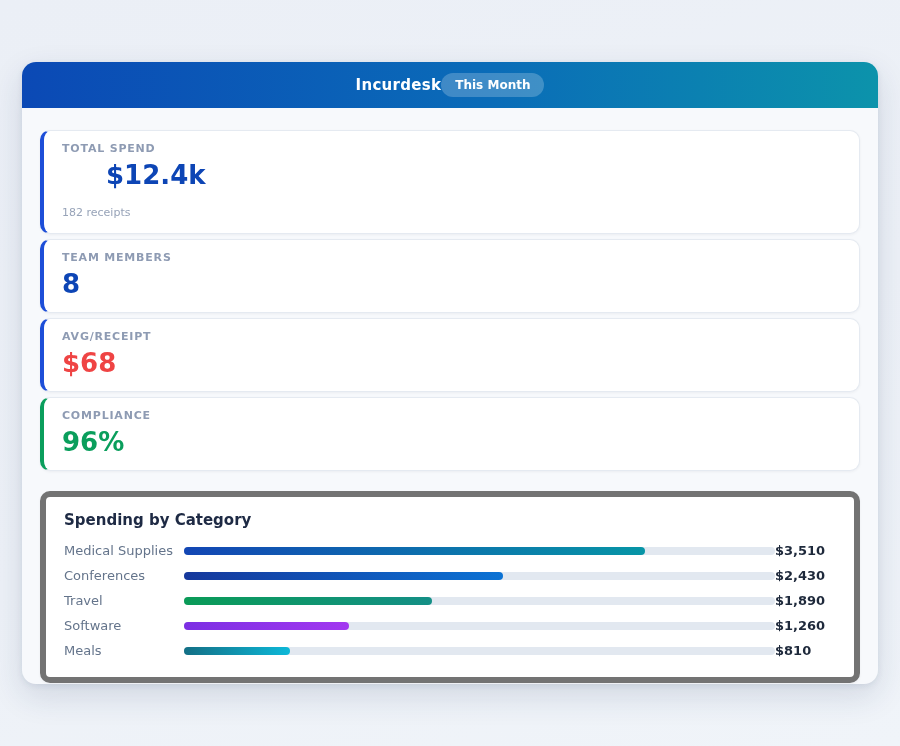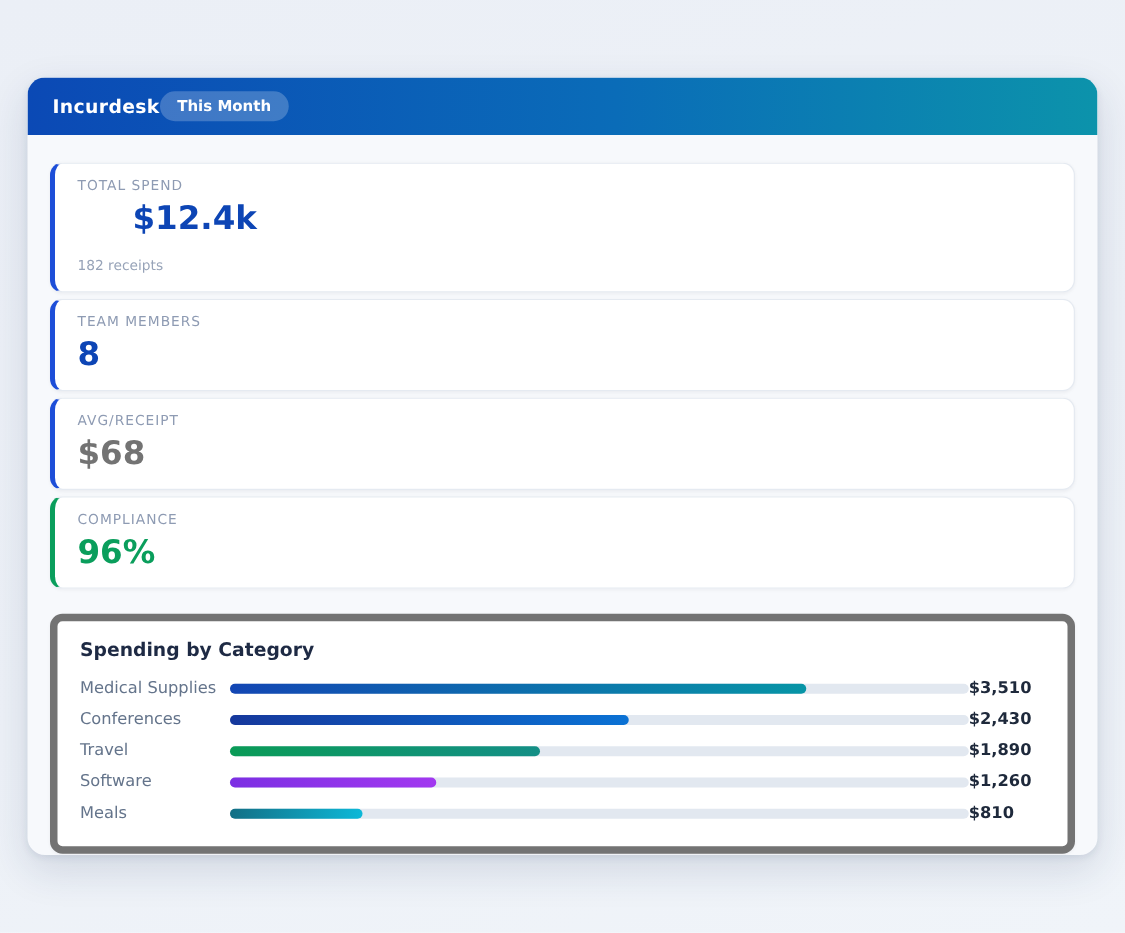--- a/index.html
+++ b/index.html
@@ -16,21 +16,21 @@
     background: #f7f9fc;
     border-radius: 14px;
     box-shadow: 0 12px 32px rgba(30, 50, 90, 0.14), 0 2px 6px rgba(30,50,90,0.08);
     overflow: hidden;
   }
   .app-header {
     height: 46px;
     background: linear-gradient(90deg, #0b49b5 0%, #0a6cb8 55%, #0c93ab 100%);
     display: flex;
     align-items: center;
-    justify-content: flex-start;
+    justify-content: center;
     padding: 0 20px;
   }
   .app-title {
     color: #ffffff;
     font-size: 15px;
     font-weight: bold;
     letter-spacing: 0.3px;
   }
   .period-badge {
     background: rgba(255,255,255,0.22);
@@ -50,21 +50,21 @@
     background: #ffffff;
     border: 1px solid #e5eaf1;
     border-left: 4px solid #1d4ed8;
     border-radius: 10px;
     padding: 11px 18px 13px 18px;
     margin-bottom: 5px;
     box-shadow: 0 1px 3px rgba(15, 23, 42, 0.05);
   }
   .stat-label {
     font-size: 11px;
-    font-weight: normal;
+    font-weight: bold;
     letter-spacing: 0.8px;
     color: #8e9bb3;
     line-height: 14px;
   }
   .stat-value {
     font-size: 26px;
     font-weight: bold;
     color: #0d45b5;
     line-height: 30px;
     margin-top: 4px;
@@ -137,21 +137,21 @@
           <div class="stat-label">TOTAL SPEND</div>
           <div class="stat-value" style="color: rgb(13, 69, 181); margin-left: 44px;">$12.4k</div>
           <div class="stat-sub">182 receipts</div>
         </div>
         <div class="stat-card" style="border-left-color: rgb(29, 78, 216);">
           <div class="stat-label">TEAM MEMBERS</div>
           <div class="stat-value" style="color: rgb(13, 69, 181);">8</div>
         </div>
         <div class="stat-card" style="border-left-color: rgb(29, 78, 216);">
           <div class="stat-label">AVG/RECEIPT</div>
-          <div class="stat-value" style="color: #737373;">$68</div>
+          <div class="stat-value" style="color: #ef4444;">$68</div>
         </div>
         <div class="stat-card" style="border-left-color: rgb(10, 158, 92);">
           <div class="stat-label">COMPLIANCE</div>
           <div class="stat-value" style="color: rgb(10, 158, 92);">96%</div>
         </div>
       </div>
     <div class="panel">
       <div class="panel-title">Spending by Category</div>
       <div>
           <div class="cat-row">

